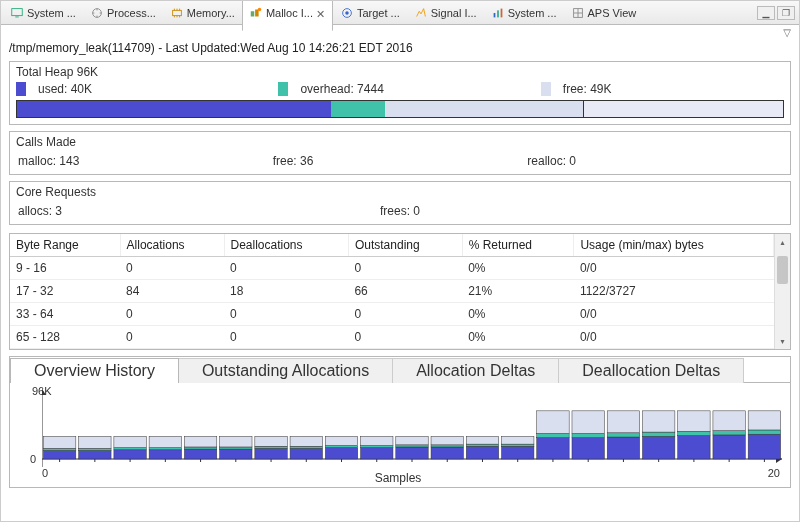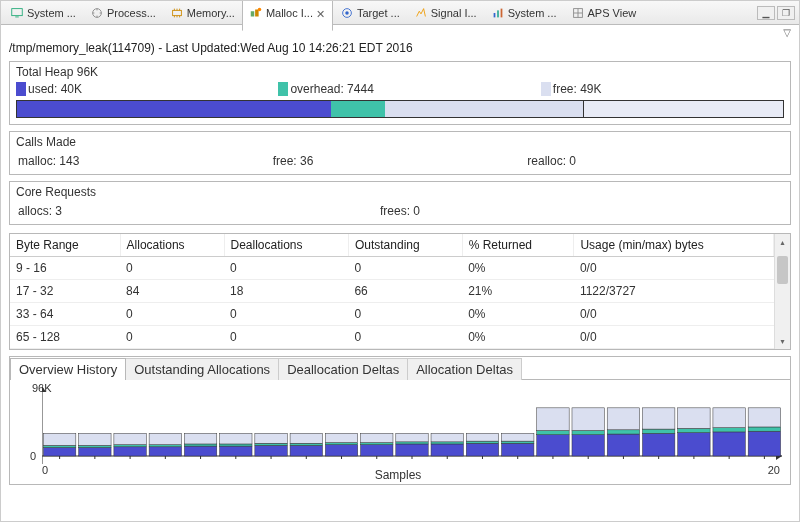--- a/index.html
+++ b/index.html
@@ -14,36 +14,36 @@
   .winbtn { width: 18px; height: 14px; border: 1px solid #bbb; background: #f0f0f0; display:flex; align-items:center; justify-content:center; font-size: 9px; color:#555;}
   .menu-arrow { font-size: 10px; color: #666; padding: 2px 8px 0 2px; text-align:right; }
   .path { padding: 3px 8px 6px 8px; font-size: 12px; color: #222; }
   .section { margin: 0 8px 6px 8px; border: 1px solid #b8b8b8; background:#fff; }
   .section > .hdr { padding: 3px 6px; font-size: 12px; color: #333; background: #fff; }
   .heap .row1 { display: flex; padding: 0 6px 4px 6px; gap: 4px; align-items:center;}
   .legend-sw { width: 10px; height: 14px; display:inline-block; }
   .sw-used { background: #4b4ccf; }
   .sw-over { background: #3fc2a9; }
   .sw-free { background: #dadff0; }
-  .legend-group { display:flex; align-items:flex-end; gap:2px; }
+  .legend-group { display:flex; align-items:flex-end; gap:12px; }
   .legend-txt { font-size: 12px; }
   .heap-bar { height: 18px; margin: 0 6px 6px 6px; border: 1px solid #333; display: flex; }
   .hb-seg { height: 100%; }
   .calls .row, .core .row { display:flex; padding: 2px 8px 6px 8px; font-size: 12px; }
   .calls .cell, .core .cell { flex:1; }
   .table-wrap { margin: 8px 8px 6px 8px; border: 1px solid #b8b8b8; position: relative; background:#fff;}
   table { border-collapse: collapse; width: calc(100% - 16px); }
   th, td { text-align: left; padding: 4px 6px; font-size: 12px; border-bottom: 1px solid #eee; }
   th { background: #fff; border-bottom: 1px solid #ccc; font-weight: normal; color: #222; border-right: 1px solid #eee;}
   td { color: #333; }
   .vscroll { position:absolute; right:0; top:0; bottom:0; width:16px; background:#f0f0f0; border-left:1px solid #ddd; }
   .vscroll .up, .vscroll .dn { height:16px; display:flex;align-items:center;justify-content:center; color:#666; font-size:8px;}
   .vscroll .thumb { position:absolute; left:2px; right:2px; top:22px; height:28px; background:#c6c6c6; border-radius:2px;}
   .bottom-tabs { margin: 0 8px 0 8px; display:flex; border: 1px solid #b8b8b8; border-bottom:none;}
-  .btab { padding: 3px 8px; border: 1px solid #ccc; border-bottom: none; background:#f0f0f0; font-size: 13px; position: relative; top:1px; cursor:default;}
+  .btab { padding: 3px 23px; border: 1px solid #ccc; border-bottom: none; background:#f0f0f0; font-size: 16px; position: relative; top:1px; cursor:default;}
   .btab.active { background:#fff; border-color:#b8b8b8; z-index:2;}
   .btab + .btab { margin-left: -1px; }
   .chart-wrap { margin: 0 8px 8px 8px; border:1px solid #b8b8b8; border-top:1px solid #b8b8b8; background:#fff; padding: 4px 6px 2px 2px; }
   .chart-inner { position: relative; height: 98px; }
   .ylabel { position:absolute; left:20px; top:-2px; font-size:11px; color:#333;}
   .ylabel0 { position:absolute; left:18px; top:66px; font-size:11px;}
   .chart-svg { position:absolute; left:30px; right:4px; top:2px; height:78px; }
   .xlbl { position:absolute; left:30px; right:4px; top:80px; display:flex; justify-content:space-between; font-size:11px;}
   .xtitle { position:absolute; left:0; right:0; top:84px; text-align:center; font-size:12px;}
 </style>
@@ -228,22 +228,22 @@
   <div class="vscroll">
     <div class="up">▴</div>
     <div class="thumb"></div>
     <div class="dn" style="position:absolute;bottom:0;left:0;right:0">▾</div>
   </div>
 </div>
 
 <div class="bottom-tabs" id="btabs">
     <div class="btab active">Overview History</div>
     <div class="btab">Outstanding Allocations</div>
+    <div class="btab">Allocation Deltas</div>
     <div class="btab">Deallocation Deltas</div>
-    <div class="btab">Allocation Deltas</div>
   </div>
 
 <div class="chart-wrap">
   <div class="chart-inner">
     <div class="ylabel">96K</div>
     <div class="ylabel0">0</div>
     <svg id="chart" class="chart-svg" preserveAspectRatio="none" viewBox="0 0 740 78">
         <line x1="0" y1="0" x2="0" y2="78" stroke="#333"></line>
         <line x1="0" y1="70" x2="740" y2="70" stroke="#333"></line>
         <path d="M734 66 L740 70 L734 74" fill="#333"></path>

